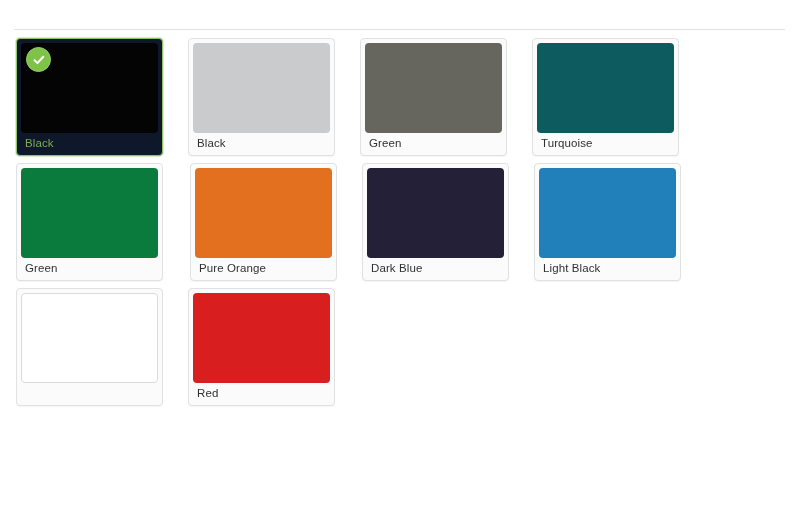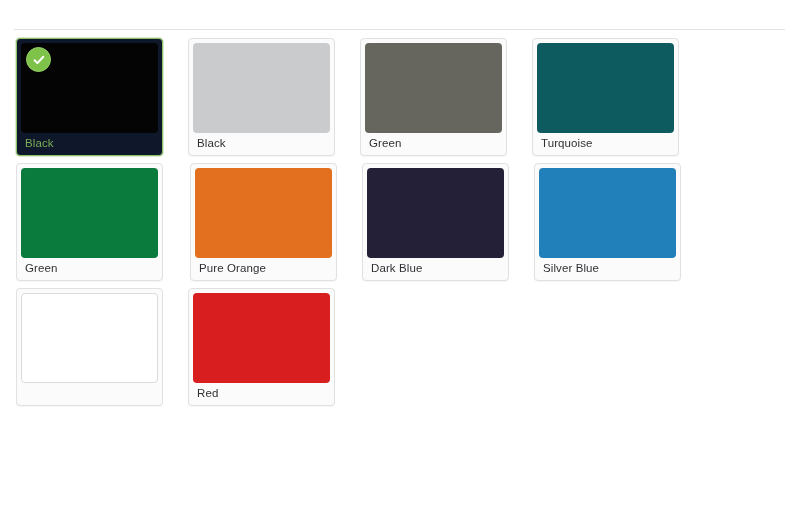--- a/index.html
+++ b/index.html
@@ -149,21 +149,21 @@
       <div class="swatch-card">
         <div class="swatch-color" style="background: rgb(226, 112, 30);"></div>
         <div class="swatch-label">Pure Orange</div>
       </div>
       <div class="swatch-card">
         <div class="swatch-color" style="background: rgb(35, 32, 56);"></div>
         <div class="swatch-label">Dark Blue</div>
       </div>
       <div class="swatch-card">
         <div class="swatch-color" style="background: rgb(33, 128, 185);"></div>
-        <div class="swatch-label">Silver Blue</div>
+        <div class="swatch-label">Light Black</div>
       </div>
       <div class="swatch-card">
         <div class="swatch-color bordered" style="background: rgb(255, 255, 255);"></div>
       </div>
       <div class="swatch-card">
         <div class="swatch-color" style="background: rgb(216, 30, 30);"></div>
         <div class="swatch-label">Red</div>
       </div>
     </div>
 

